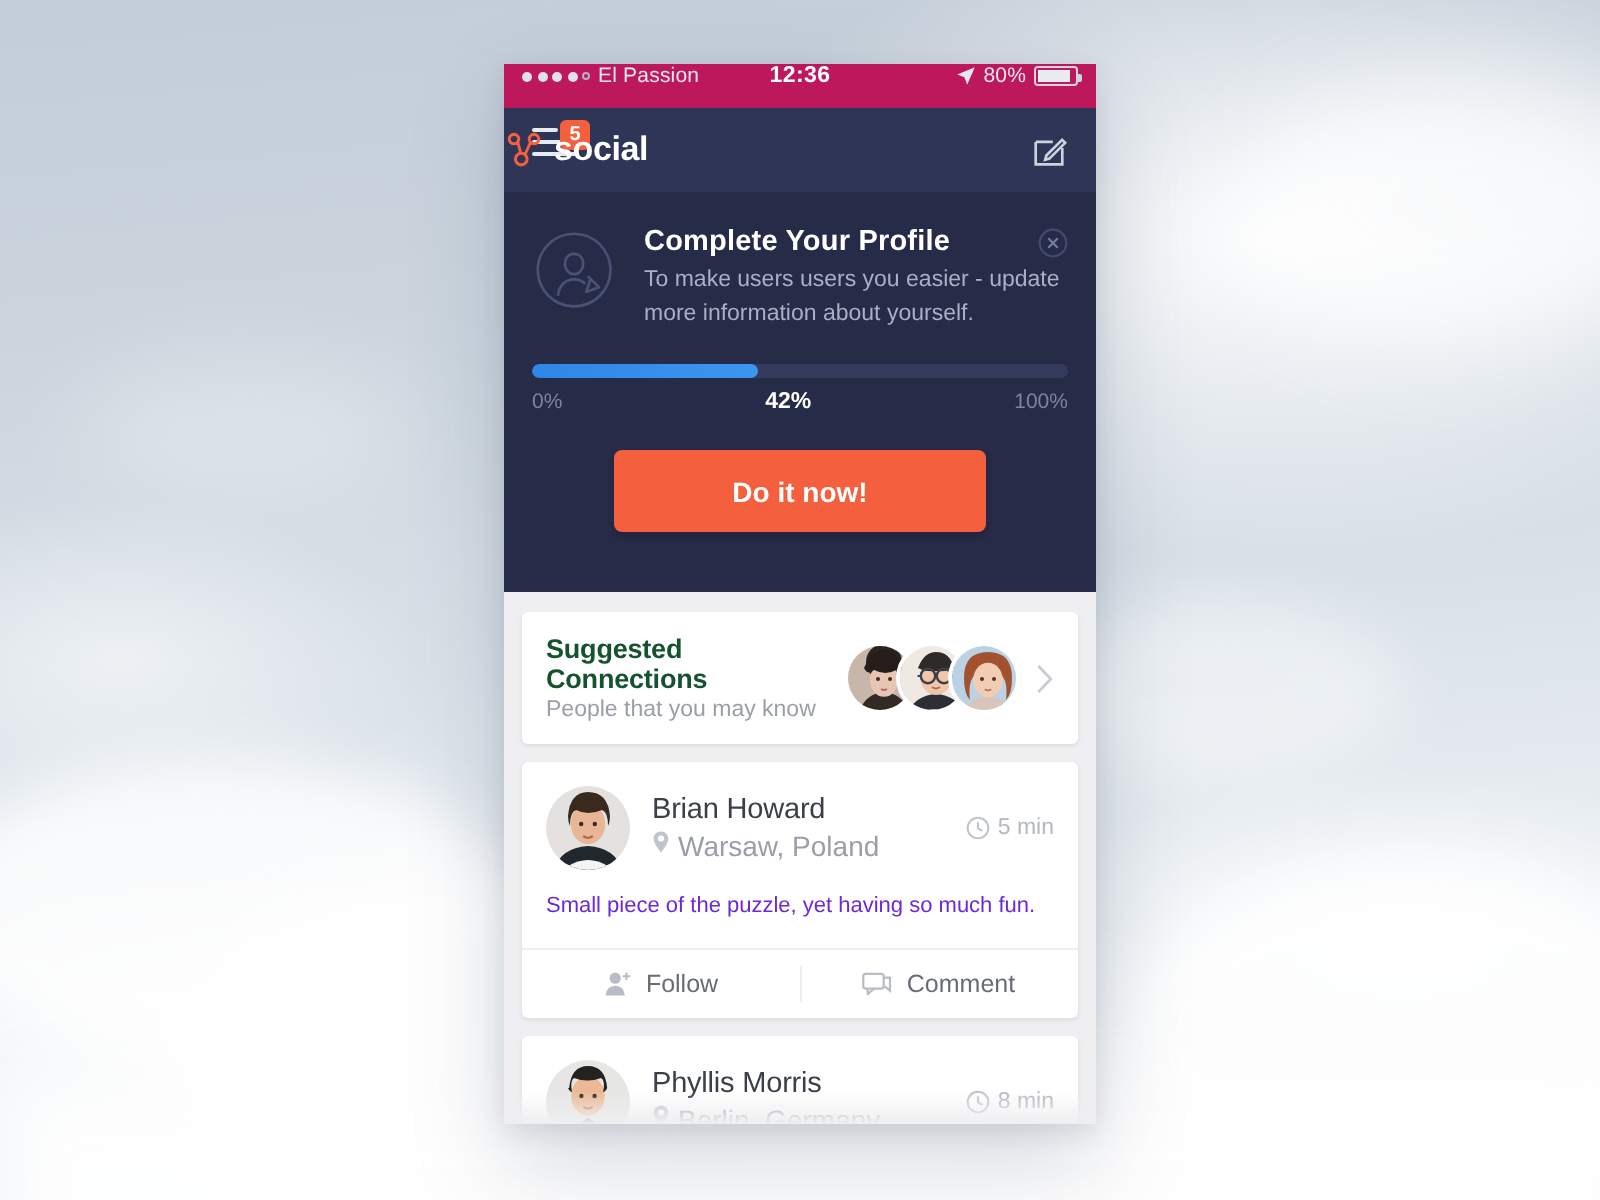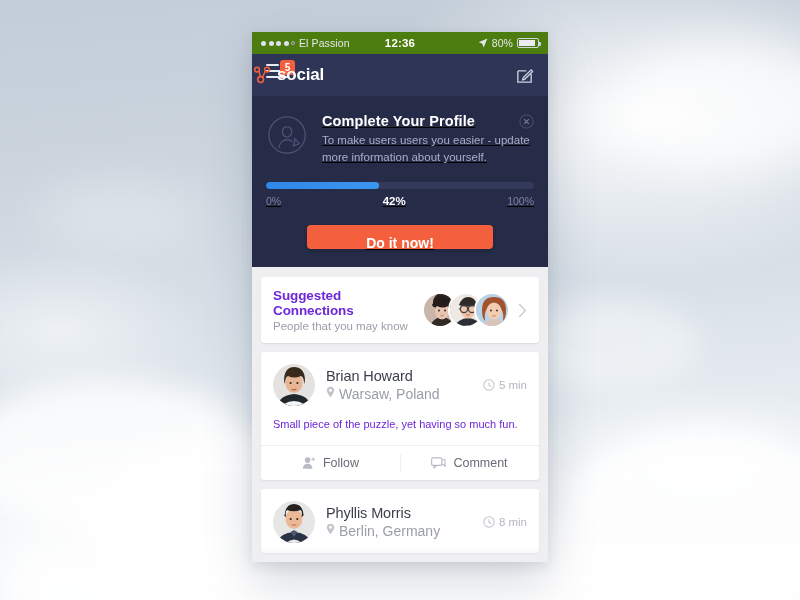--- a/index.html
+++ b/index.html
@@ -35,22 +35,22 @@
     position: absolute;
     left: 252px; top: 32px;
     width: 296px; height: 530px;
     overflow: hidden;
     background: #efeff1;
     box-shadow: 0 18px 44px rgba(60,75,100,0.22), 0 4px 12px rgba(60,75,100,0.12);
   }
 
   
   .statusbar {
-    height: 22px; background: #4d7c0f;
-    display: flex; align-items: center;
+    height: 22px; background: #be185d;
+    display: flex; align-items: flex-start;
     padding: 0 9px; color: #dfe2ec;
     font-size: 10.5px; letter-spacing: .1px;
   }
   .sb-left { display: flex; align-items: center; gap: 4px; flex: 1; }
   .dots { display: flex; gap: 2.5px; align-items: center; }
   .dot { width: 5px; height: 5px; border-radius: 50%; background: #dfe2ec; }
   .dot.hollow { background: transparent; border: 1px solid #aeb4c8; width: 4px; height: 4px; }
   .sb-carrier { font-size: 10.5px; color: #e4e7ef; }
   .sb-center { font-size: 11.5px; font-weight: bold; color: #ffffff; letter-spacing: .2px; }
   .sb-right { flex: 1; display: flex; align-items: center; justify-content: flex-end; gap: 4px; }
@@ -89,57 +89,57 @@
   }
   .brand {
     position: absolute; left: 0; right: 0; top: 0; bottom: 0;
     display: flex; align-items: center; justify-content: flex-start; gap: 5px;
     pointer-events: none;
   }
   .brand-text { color: #fff; font-size: 17px; font-weight: bold; letter-spacing: -.2px; }
   .compose { margin-left: auto; cursor: pointer; }
 
   
-  .profile-panel { background: #262b47; padding: 16px 14px 18px 14px; text-decoration: underline; }
+  .profile-panel { background: #262b47; padding: 16px 14px 18px 14px; }
   .pp-top { display: flex; align-items: flex-start; gap: 12px; position: relative; }
   .pp-avatar { width: 44px; height: 44px; flex: 0 0 44px; margin-top: 2px; }
   .pp-texts { flex: 1; padding-top: 1px; }
   .pp-title { color: #ffffff; font-size: 14.5px; font-weight: bold; letter-spacing: .1px; margin-bottom: 3px; }
   .pp-sub { color: #a9afc6; font-size: 11.5px; line-height: 1.45; }
   .pp-close { position: absolute; right: 0; top: 2px; cursor: pointer; }
 
   .progress-wrap { margin-top: 17px; }
   .track { height: 7px; border-radius: 4px; background: #333a5c; position: relative; overflow: hidden; }
   .fill { position: absolute; left: 0; top: 0; bottom: 0; border-radius: 4px;
           background: linear-gradient(90deg,#2f87e8,#3b96f0); }
   .scale { display: flex; justify-content: space-between; align-items: baseline; margin-top: 6px; }
   .scale-min, .scale-max { color: #7d84a0; font-size: 10.5px; }
   .scale-cur { color: #ffffff; font-size: 11.5px; font-weight: bold; }
 
   .cta {
-    display: block; width: 186px; margin: 18px auto 0;
-    height: 24px; line-height: 36px; text-align: center;
+    display: block; width: 186px; margin: 18px auto 12px;
+    height: 41px; line-height: 36px; text-align: center;
     background: #f4603e; color: #fff;
     font-size: 14px; font-weight: bold;
     border: none; border-radius: 4px; cursor: pointer;
     font-family: "Liberation Sans", sans-serif;
     box-shadow: 0 2px 4px rgba(0,0,0,0.16);
   }
 
   
   .feed { background: #efeff1; padding: 10px 9px 0 9px; }
   .card {
     background: #fff; border-radius: 3px; margin-bottom: 9px;
     box-shadow: 0 1px 2px rgba(40,50,70,.10);
   }
 
   
   .suggested { display: flex; align-items: center; padding: 11px 12px; }
   .sg-texts { flex: 1; }
-  .sg-title { font-size: 13.5px; font-weight: bold; color: #6d28d9; letter-spacing: -.1px; }
+  .sg-title { font-size: 13.5px; font-weight: bold; color: #14532d; letter-spacing: -.1px; }
   .sg-sub { font-size: 11.5px; color: #9a9ea8; margin-top: 2px; }
   .sg-avatars { display: flex; align-items: center; margin-right: 8px; }
   .sg-avatars .av { width: 36px; height: 36px; border-radius: 50%; border: 2px solid #fff; overflow: hidden; margin-left: -10px; }
   .sg-avatars .av:first-child { margin-left: 0; }
   .chev { color: #c9ccd3; font-size: 17px; line-height: 1; }
 
   
   .post-head { display: flex; align-items: center; padding: 12px 12px 10px 12px; }
   .ph-avatar { width: 42px; height: 42px; border-radius: 50%; overflow: hidden; flex: 0 0 42px; margin-right: 11px; }
   .ph-info { flex: 1; }

